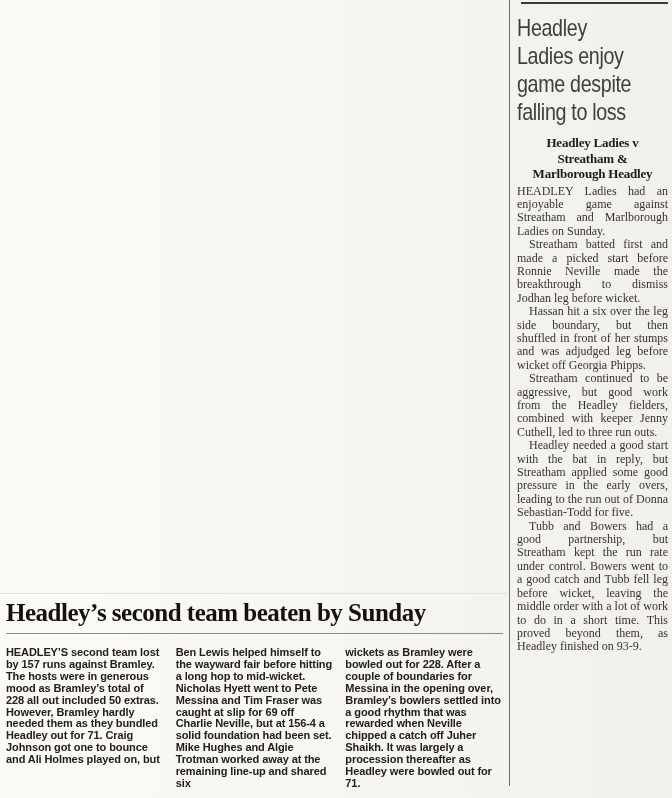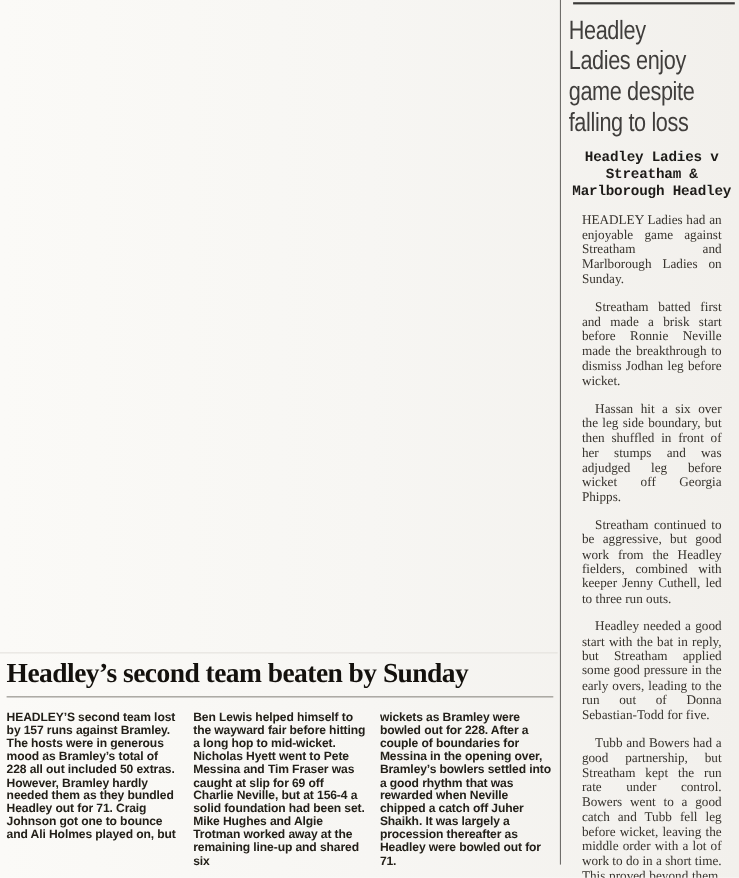--- a/index.html
+++ b/index.html
@@ -19,25 +19,25 @@
   .side{position:absolute;left:517px;top:14px;width:151px;}
   .side-headline{margin:0;font-weight:400;}
   .side-headline .hl-line{
     font-size:24px;line-height:28px;color:#403e3c;letter-spacing:-0.4px;
     transform:scaleX(0.82);transform-origin:0 0;white-space:nowrap;
     font-family:"Liberation Sans",sans-serif;
   }
   .side-subhead{margin:9px 0 0 0;text-align:center;}
   .side-subhead .sh-line{
     font-size:13px;line-height:15.5px;font-weight:700;color:#1d1b18;
-    letter-spacing:-0.2px;font-family:Liberation Mono, monospace;
+    letter-spacing:-0.2px;font-family:Liberation Serif, serif;
   }
   .side-body{margin-top:3px;}
   .side-body p{
-    margin:12px;font-family:"Liberation Serif",serif;
+    margin:0;font-family:"Liberation Serif",serif;
     font-size:12px;line-height:13.4px;color:#37332d;
     text-align:justify;text-indent:12px;
   }
   .side-body p.first{text-indent:0;}
   
   .main{position:absolute;left:6px;top:598px;width:497px;}
   .main-headline{
     margin:0;font-family:"Liberation Serif",serif;font-weight:700;
     font-size:25px;line-height:30px;letter-spacing:-0.5px;color:#14110d;
     white-space:nowrap;
@@ -70,21 +70,21 @@
       <div class="hl-line">game despite</div>
       <div class="hl-line">falling to loss</div>
     </h2>
     <h3 class="side-subhead">
       <div class="sh-line">Headley Ladies v</div>
       <div class="sh-line">Streatham &amp;</div>
       <div class="sh-line">Marlborough Headley</div>
     </h3>
     <div class="side-body">
       <p class="first">HEADLEY Ladies had an enjoyable game against Streatham and Marlborough Ladies on Sunday.</p>
-      <p>Streatham batted first and made a brisk start before Ronnie Neville made the breakthrough to dismiss Jodhan leg before wicket.</p>
+      <p>Streatham batted first and made a picked start before Ronnie Neville made the breakthrough to dismiss Jodhan leg before wicket.</p>
       <p>Hassan hit a six over the leg side boundary, but then shuffled in front of her stumps and was adjudged leg before wicket off Georgia Phipps.</p>
       <p>Streatham continued to be aggressive, but good work from the Headley fielders, combined with keeper Jenny Cuthell, led to three run outs.</p>
       <p>Headley needed a good start with the bat in reply, but Streatham applied some good pressure in the early overs, leading to the run out of Donna Sebastian-Todd for five.</p>
       <p>Tubb and Bowers had a good partnership, but Streatham kept the run rate under control. Bowers went to a good catch and Tubb fell leg before wicket, leaving the middle order with a lot of work to do in a short time. This proved beyond them, as Headley finished on 93-9.</p>
     </div>
   </section>
 
   <section class="main">
     <h1 class="main-headline">Headley’s second team beaten by Sunday</h1>
     <div class="main-rule"></div>

